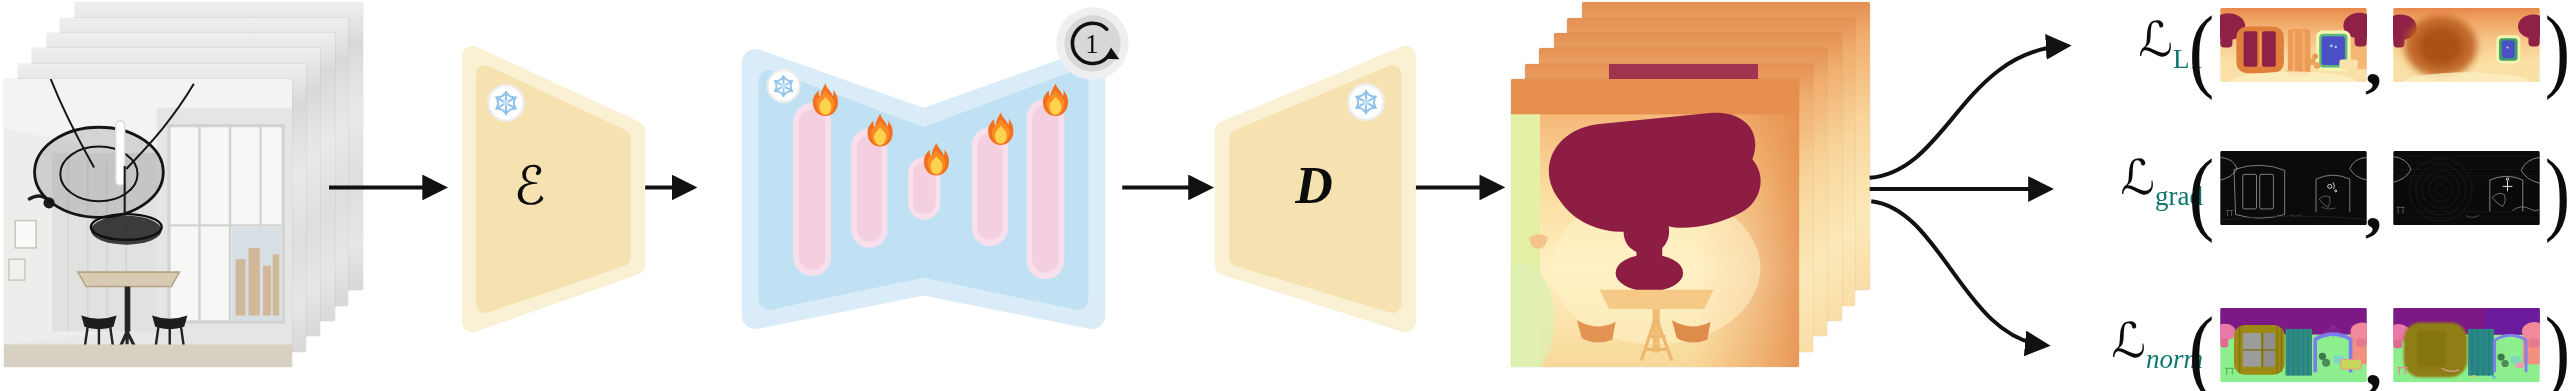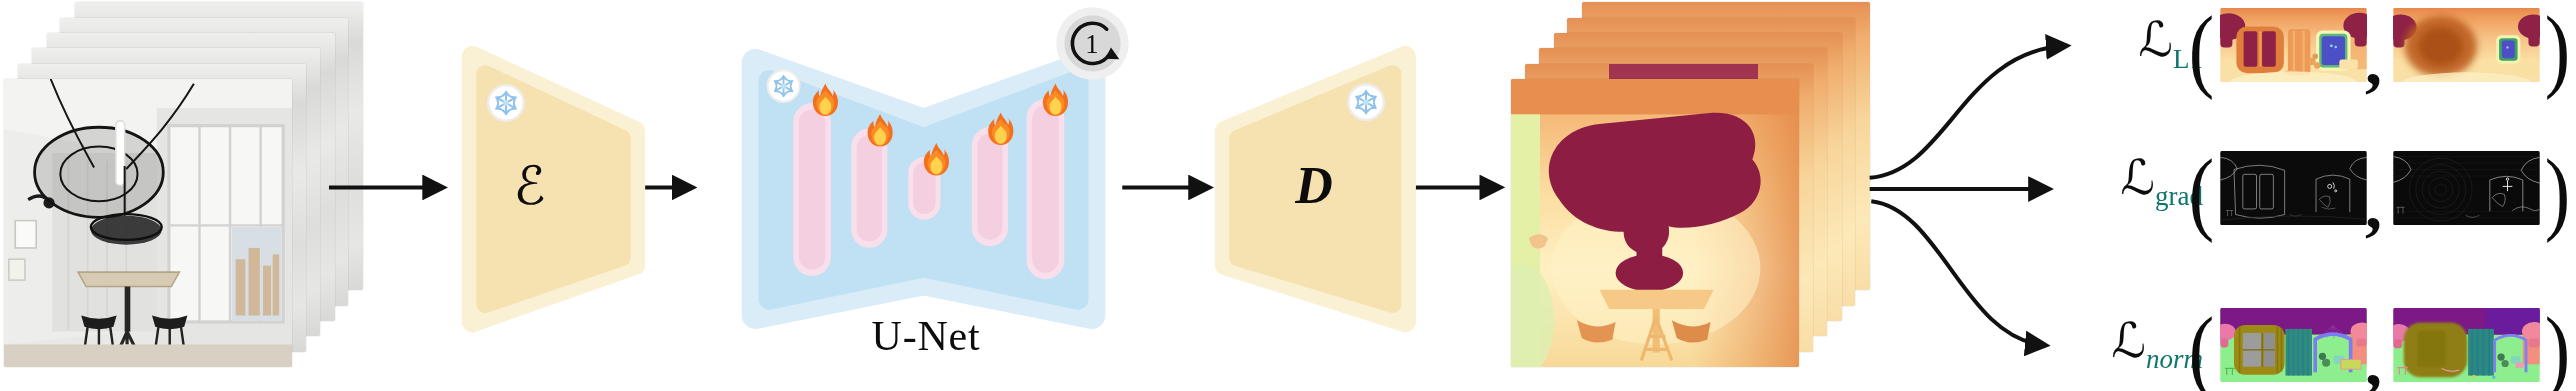--- a/index.html
+++ b/index.html
@@ -232,21 +232,20 @@
     <g>
       <circle cx="1357" cy="54" r="45" fill="#efefef"></circle>
       <circle cx="1357" cy="54" r="35" fill="#d8d8d8"></circle>
       <path d="M1374.7,36.3 A25,25 0 1 0 1377.5,68.3" fill="none" stroke="#111111" stroke-width="4.5" stroke-linecap="round"></path>
       <polygon points="-2,-8 14,0 -2,8" fill="#111111" transform="translate(1378,67) rotate(28)"></polygon>
     </g>
   </svg>
 
   <div class="block-label script" style="left:491px;top:155px;width:77px;font-size:53px;">ℰ</div>
   <div class="block-label script-d" style="left:1278px;top:156px;width:72px;font-size:52px;">D</div>
-  <div class="block-label unet-label" style="left:805px;top:312px;width:242px;">U-Net</div>
   <div class="block-label iter-label" style="left:1076px;top:29px;width:32px;">1</div>
 
   <div>
     <div class="loss-label" style="left:2045px;top:11.3px;">
       <span class="loss-sym">ℒ</span><span class="loss-sub">L1</span>
     </div>
     <span class="loss-paren" style="left:2186px;top:9.7px;">(</span>
     <div class="mini" style="left:2220px;top:8px;">
       <svg viewBox="0 0 364 184">
         <defs>

